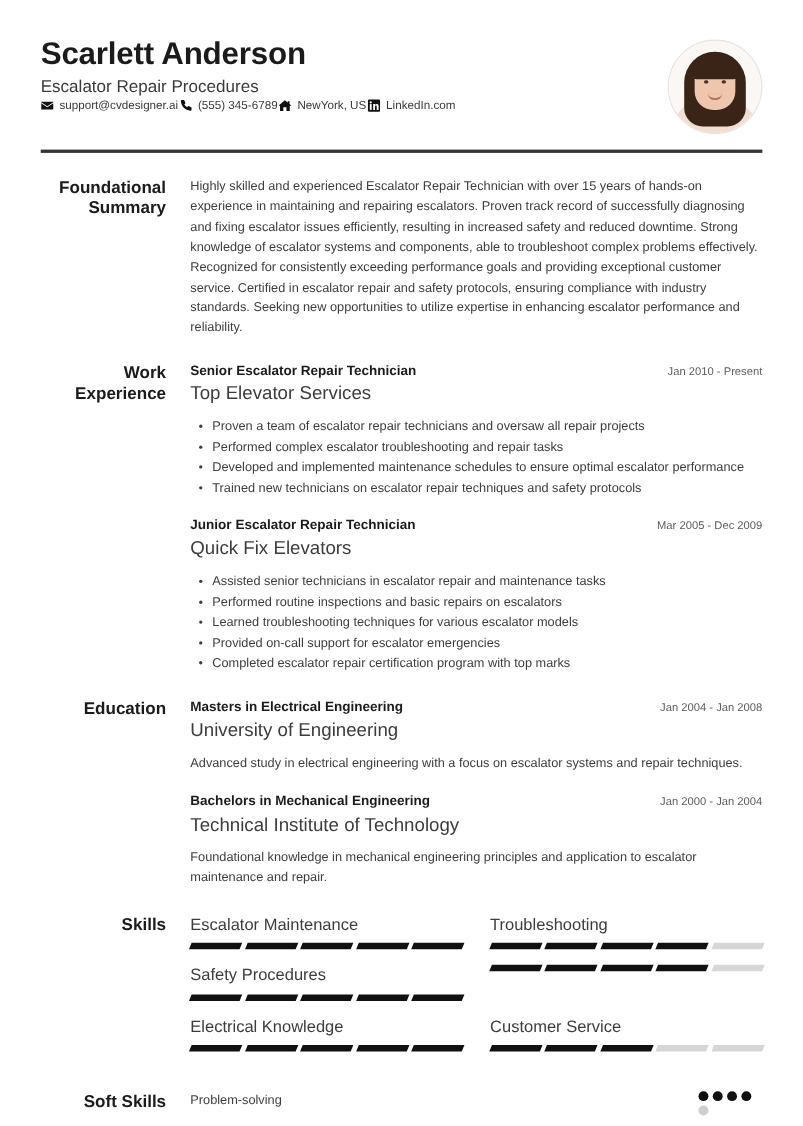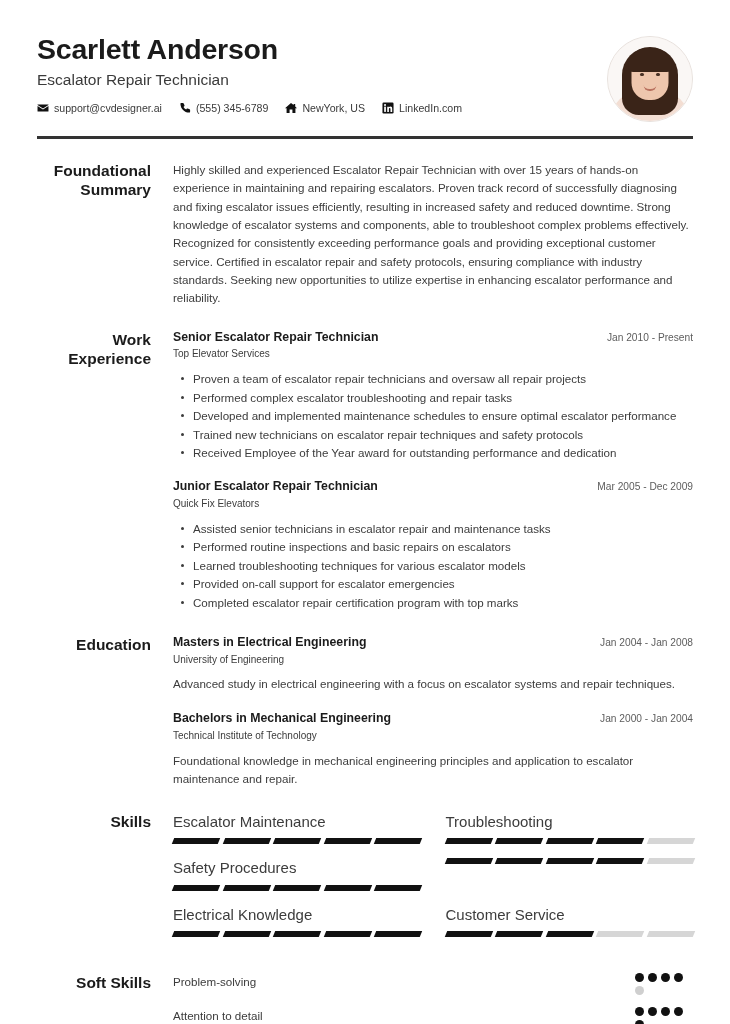--- a/index.html
+++ b/index.html
@@ -41,22 +41,21 @@
     font-size: 15.5px;
     font-weight: normal;
     color: #3a3a3a;
     margin-top: 6px;
     line-height: 1.2;
   }
 
   .contact-row {
     display: flex;
     align-items: center;
-    gap: 17px;
-    margin-top: 12px;
+    gap: 1px;
     flex-wrap: nowrap;
   }
   .contact-item {
     display: flex;
     align-items: center;
     gap: 5px;
     font-size: 10.6px;
     color: #3a3a3a;
     white-space: nowrap;
   }
@@ -200,21 +199,21 @@
     color: #1b1b1b;
     line-height: 1.3;
   }
   .entry-date {
     flex: none;
     font-size: 10.2px;
     color: #5d5d5d;
     white-space: nowrap;
   }
   .entry-org {
-    font-size: 10px;
+    font-size: 17px;
     color: #3c3c3c;
     margin-top: 2px;
     line-height: 1.35;
   }
   .entry-desc {
     font-size: 11.6px;
     color: #3c3c3c;
     line-height: 1.55;
     margin-top: 9px;
   }
@@ -303,21 +302,21 @@
   .soft-dot.on { background: #111111; }
 </style>
 </head>
 <body>
 
 <div class="page">
 
   <div class="header">
     <div class="header-left">
       <div class="full-name">Scarlett Anderson</div>
-      <div class="job-title">Escalator Repair Technician</div>
+      <div class="job-title">Escalator Repair Procedures</div>
       <div class="contact-row">
 
         <div class="contact-item">
           <span class="ci-icon">
             <svg viewBox="0 0 16 16" width="12" height="12" fill="currentColor">
               <path d="M1 3h14v10H1z" fill="none"></path>
               <path d="M1.2 3.2h13.6c.3 0 .5.2.5.5v.3L8 8.7.7 4V3.7c0-.3.2-.5.5-.5zM.7 5.3 8 10l7.3-4.7v7c0 .3-.2.5-.5.5H1.2a.5.5 0 0 1-.5-.5v-7z"></path>
             </svg>
           </span>
           <span>support@cvdesigner.ai</span>
@@ -387,21 +386,20 @@
           <div class="entry-head">
             <div class="entry-title">Senior Escalator Repair Technician</div>
             <div class="entry-date">Jan 2010 - Present</div>
           </div>
           <div class="entry-org">Top Elevator Services</div>
           <ul class="bullets">
             <li>Proven a team of escalator repair technicians and oversaw all repair projects</li>
             <li>Performed complex escalator troubleshooting and repair tasks</li>
             <li>Developed and implemented maintenance schedules to ensure optimal escalator performance</li>
             <li>Trained new technicians on escalator repair techniques and safety protocols</li>
-            <li>Received Employee of the Year award for outstanding performance and dedication</li>
           </ul>
         </div>
         <div class="entry">
           <div class="entry-head">
             <div class="entry-title">Junior Escalator Repair Technician</div>
             <div class="entry-date">Mar 2005 - Dec 2009</div>
           </div>
           <div class="entry-org">Quick Fix Elevators</div>
           <ul class="bullets">
             <li>Assisted senior technicians in escalator repair and maintenance tasks</li>

